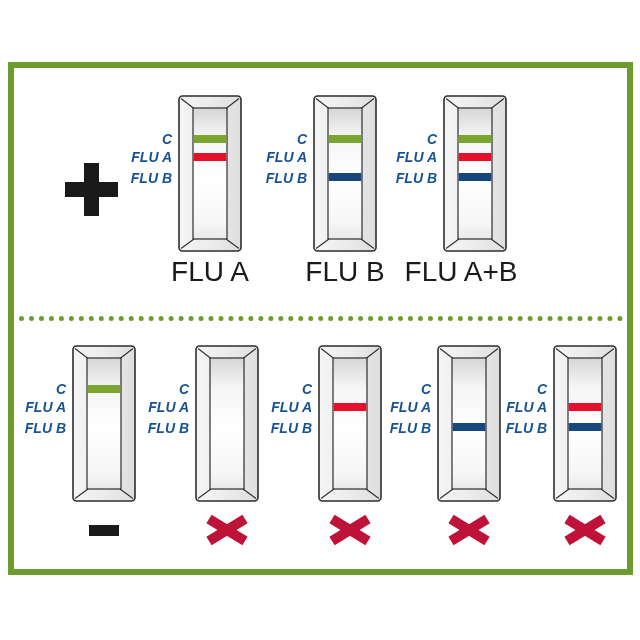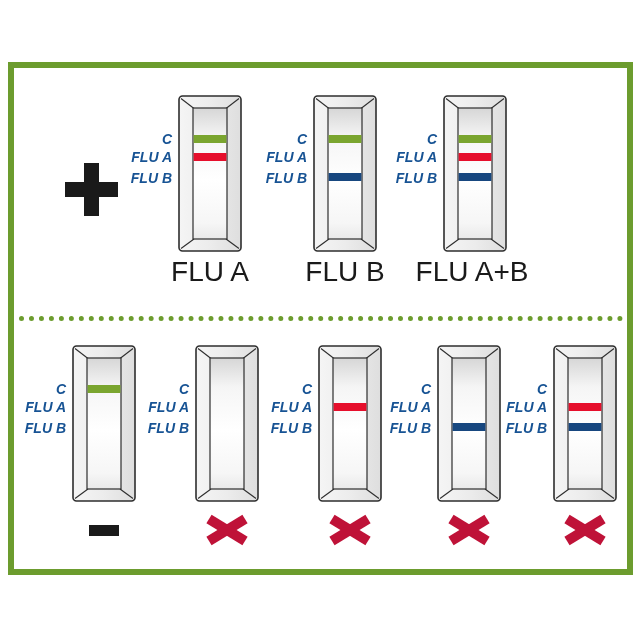--- a/index.html
+++ b/index.html
@@ -90,21 +90,21 @@
     <line x1="61" y1="153.5" x2="48" y2="144" stroke="#2e2e2e" stroke-width="1.1"></line>
     <rect x="15" y="13" width="34" height="131" fill="url(#winG)" stroke="#2e2e2e" stroke-width="1.2"></rect>
     <rect x="15.6" y="40" width="32.8" height="8" fill="#7aa52f"></rect>
           <rect x="15.6" y="58" width="32.8" height="8" fill="#e60f2c"></rect>
           <rect x="15.6" y="78" width="32.8" height="8" fill="#17477f"></rect>
   </svg>
       </div>
       <div class="line-label" style="left: 357px; top: 131px;">C</div>
       <div class="line-label" style="left: 357px; top: 149px;">FLU A</div>
       <div class="line-label" style="left: 357px; top: 170px;">FLU B</div>
-      <div class="strip-title" style="left: 382px; top: 255px;">FLU A+B</div>
+      <div class="strip-title" style="left: 371px; top: 255px;">FLU A+B</div>
       <div class="cassette" style="left: 72px; top: 345px;">
         <svg width="64" height="157" viewBox="0 0 64 157">
     <rect x="1" y="1" width="62" height="155" rx="3.5" fill="url(#bodyG)" stroke="#2e2e2e" stroke-width="1.6"></rect>
     <line x1="3" y1="3.5" x2="16" y2="13.5" stroke="#2e2e2e" stroke-width="1.1"></line>
     <line x1="61" y1="3.5" x2="48" y2="13.5" stroke="#2e2e2e" stroke-width="1.1"></line>
     <line x1="3" y1="153.5" x2="16" y2="144" stroke="#2e2e2e" stroke-width="1.1"></line>
     <line x1="61" y1="153.5" x2="48" y2="144" stroke="#2e2e2e" stroke-width="1.1"></line>
     <rect x="15" y="13" width="34" height="131" fill="url(#winG)" stroke="#2e2e2e" stroke-width="1.2"></rect>
     <rect x="15.6" y="40" width="32.8" height="8" fill="#7aa52f"></rect>
   </svg>

